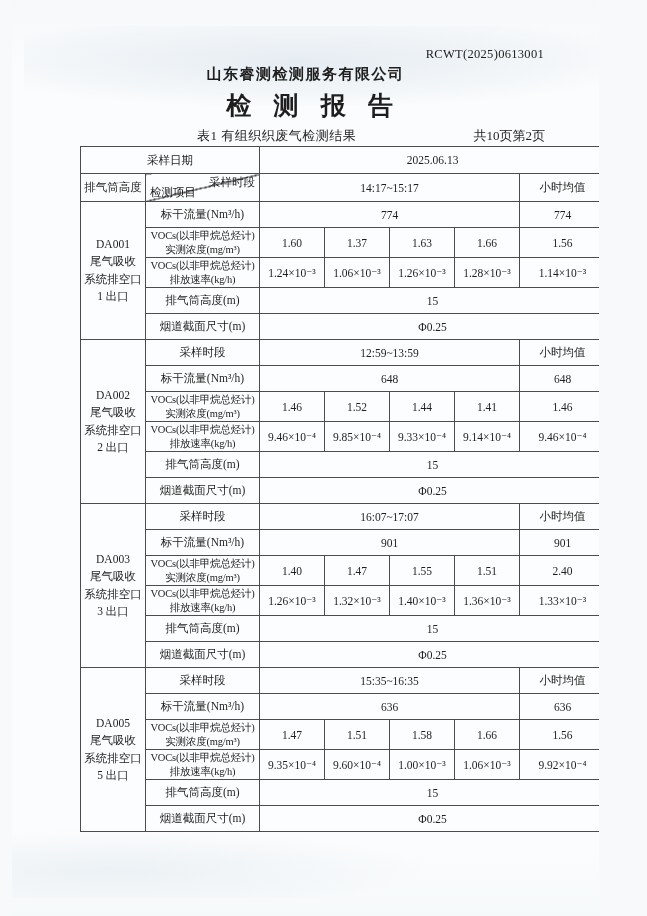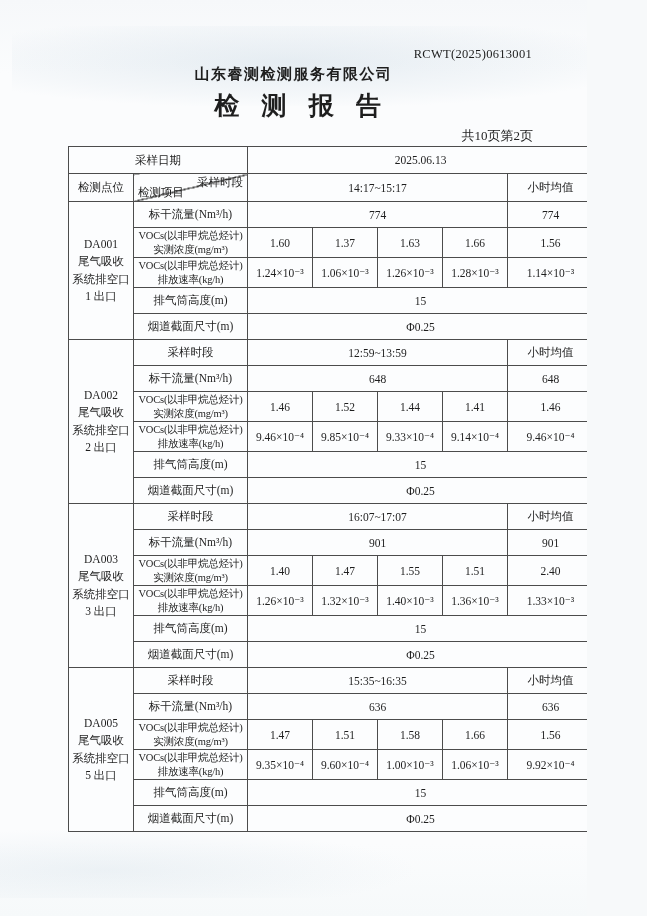--- a/index.html
+++ b/index.html
@@ -7,20 +7,21 @@
   body {
     font-family:"Liberation Serif","DejaVu Serif",serif;
     color:#1e1e1e;
     background:#f7f9fa;
   }
   .page {
     position:relative;
     width:587px; height:916px;
     background:linear-gradient(180deg,#f6f8fa 0%, #fbfcfd 8%, #fbfcfd 92%, #f6f9fa 100%);
     overflow:hidden;
+    margin-left:12px;
   }
   .smudge-top {
     position:absolute; top:26px; left:12px; width:615px; height:80px;
     background:radial-gradient(ellipse at 45% 45%, rgba(198,214,226,0.40), rgba(198,214,226,0.12) 55%, transparent 75%);
     pointer-events:none;
   }
   .smudge-bottom {
     position:absolute; bottom:18px; left:0px; width:420px; height:70px;
     background:radial-gradient(ellipse at 25% 60%, rgba(205,219,229,0.30), transparent 70%);
     pointer-events:none;
@@ -78,20 +79,21 @@
 </head>
 <body>
 
 <div class="page">
   <div class="smudge-top"></div>
   <div class="smudge-bottom"></div>
 
   <div class="report-no">RCWT(2025)0613001</div>
   <div class="company">山东睿测检测服务有限公司</div>
   <div class="title">检 测 报 告</div>
+  <div class="caption">表1  有组织织废气检测结果</div>
   <div class="pagination">
     <span>共10页</span>
     <span>第2页</span>
   </div>
 
   <table class="results-table">
     <colgroup>
       <col style="width:65px">
         <col style="width:114px">
       <col style="width:65px">
@@ -101,21 +103,21 @@
       <col style="width:86px">
     </colgroup>
     <tbody>
 
     <tr class="r27">
       <td colspan="2">采样日期</td>
       <td colspan="5">2025.06.13</td>
     </tr>
 
     <tr class="r28">
-      <td>检测点位</td>
+      <td>排气筒高度</td>
       <td class="diag">
         <span class="diag-top">采样时段</span>
         <span class="diag-bottom">检测项目</span>
       </td>
       <td colspan="4">14:17~15:17</td>
       <td>小时均值</td>
     </tr>
 
     <tr class="r26">
       <td class="pt-cell" rowspan="5">

